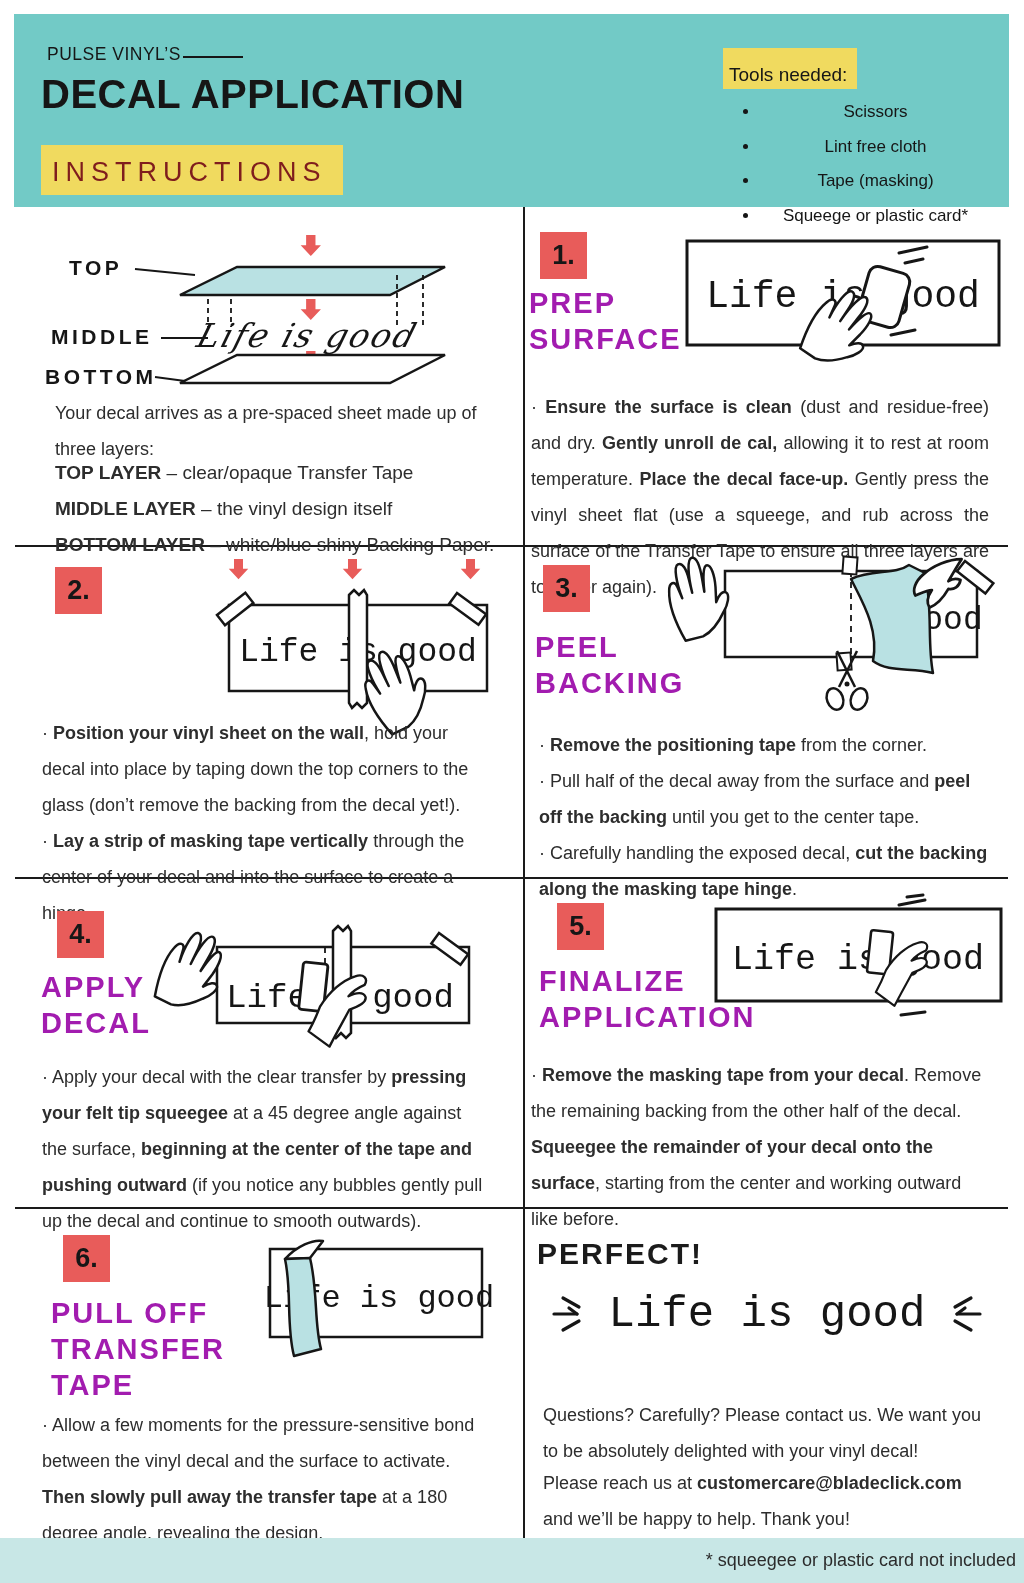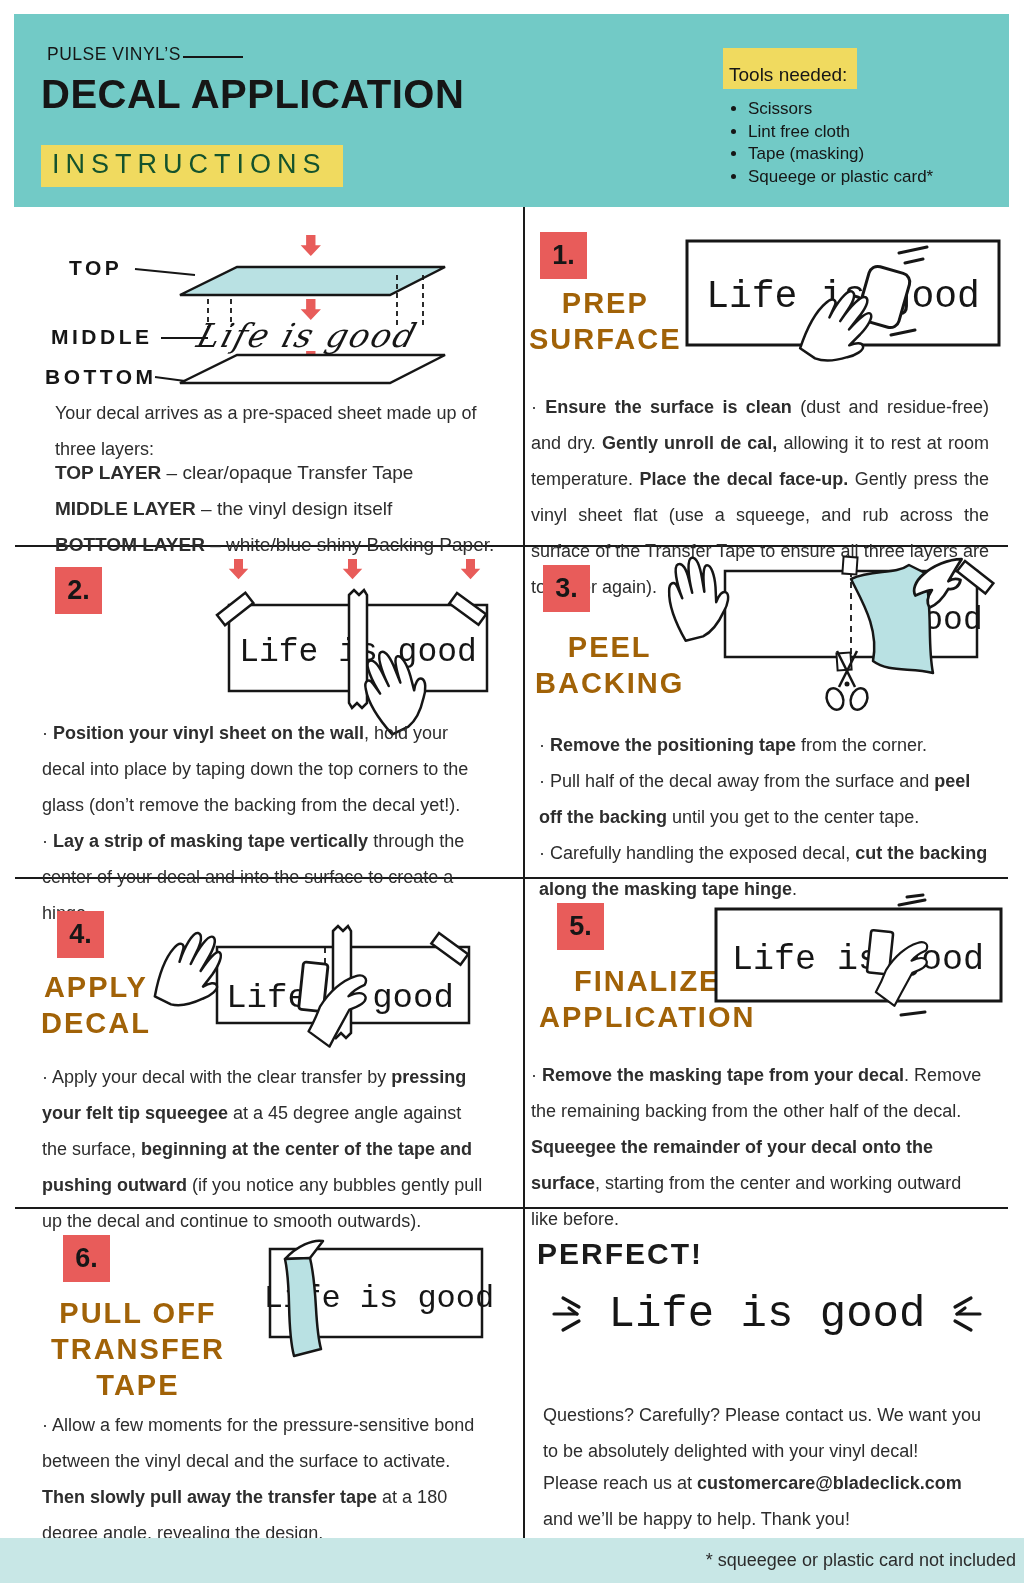--- a/index.html
+++ b/index.html
@@ -4,33 +4,33 @@
 <style>
   html,body{margin:0;padding:0;background:#ffffff;}
   #page{position:relative;width:1024px;height:1583px;background:#ffffff;overflow:hidden;
         font-family:"Liberation Sans",sans-serif;color:#2d2d2d;}
   
   #hdr{position:absolute;left:14px;top:14px;width:995px;height:193px;background:#72CAC6;}
   #brand{position:absolute;left:33px;top:30px;font-size:17.5px;letter-spacing:.5px;color:#161616;}
   #brand .uline{display:inline-block;width:60px;border-bottom:2px solid #161616;vertical-align:2px;margin-left:2px;}
   #big-title{position:absolute;left:27px;top:58px;margin:0;font-size:40px;font-weight:700;
              letter-spacing:.5px;color:#161616;white-space:nowrap;}
-  #instr{position:absolute;left:27px;top:131px;background:#F0DA5F;color:#14532d;
-         font-size:27px;letter-spacing:6px;padding:4px 16px 7px 11px;}
+  #instr{position:absolute;left:27px;top:131px;background:#F0DA5F;color:#7f1d1d;
+         font-size:27px;letter-spacing:6px;padding:12px 16px 7px 11px;}
   #tools{position:absolute;left:709px;top:34px;width:280px;}
   #tools .t-title{display:inline-block;background:#F0DA5F;color:#161616;font-size:19px;padding:16px 10px 3px 6px;}
   #tools ul{margin:9px 0 0 25px;padding:0;font-size:17px;line-height:22.5px;color:#161616;}
-  #tools li{margin:0;}
+  #tools li{margin:12px;text-align:center;}
   
   .vline,.hline{position:absolute;background:#1a1a1a;}
   .cell{position:absolute;}
   .badge{position:absolute;width:47px;height:47px;background:#E85C5A;display:flex;
          align-items:center;justify-content:center;font-size:27px;font-weight:700;color:#161616;}
   .step-title{position:absolute;margin:0;font-size:29px;font-weight:700;letter-spacing:2px;
-              line-height:36px;color:#a16207;text-align:center;}
+              line-height:36px;color:#a21caf;}
   .step-title span{display:block;white-space:nowrap;}
   .body{position:absolute;font-size:18px;line-height:36px;color:#2d2d2d;}
   .body p{margin:0;}
   .just{text-align:justify;}
   .b{font-weight:700;}
   .illus{position:absolute;overflow:visible;}
   
   .mono{font-family:"Liberation Mono",monospace;fill:#161616;}
   .script{font-family:"DejaVu Serif",serif;font-style:italic;fill:#161616;}
   .diag-label{font-family:"Liberation Sans",sans-serif;font-weight:700;font-size:21px;

